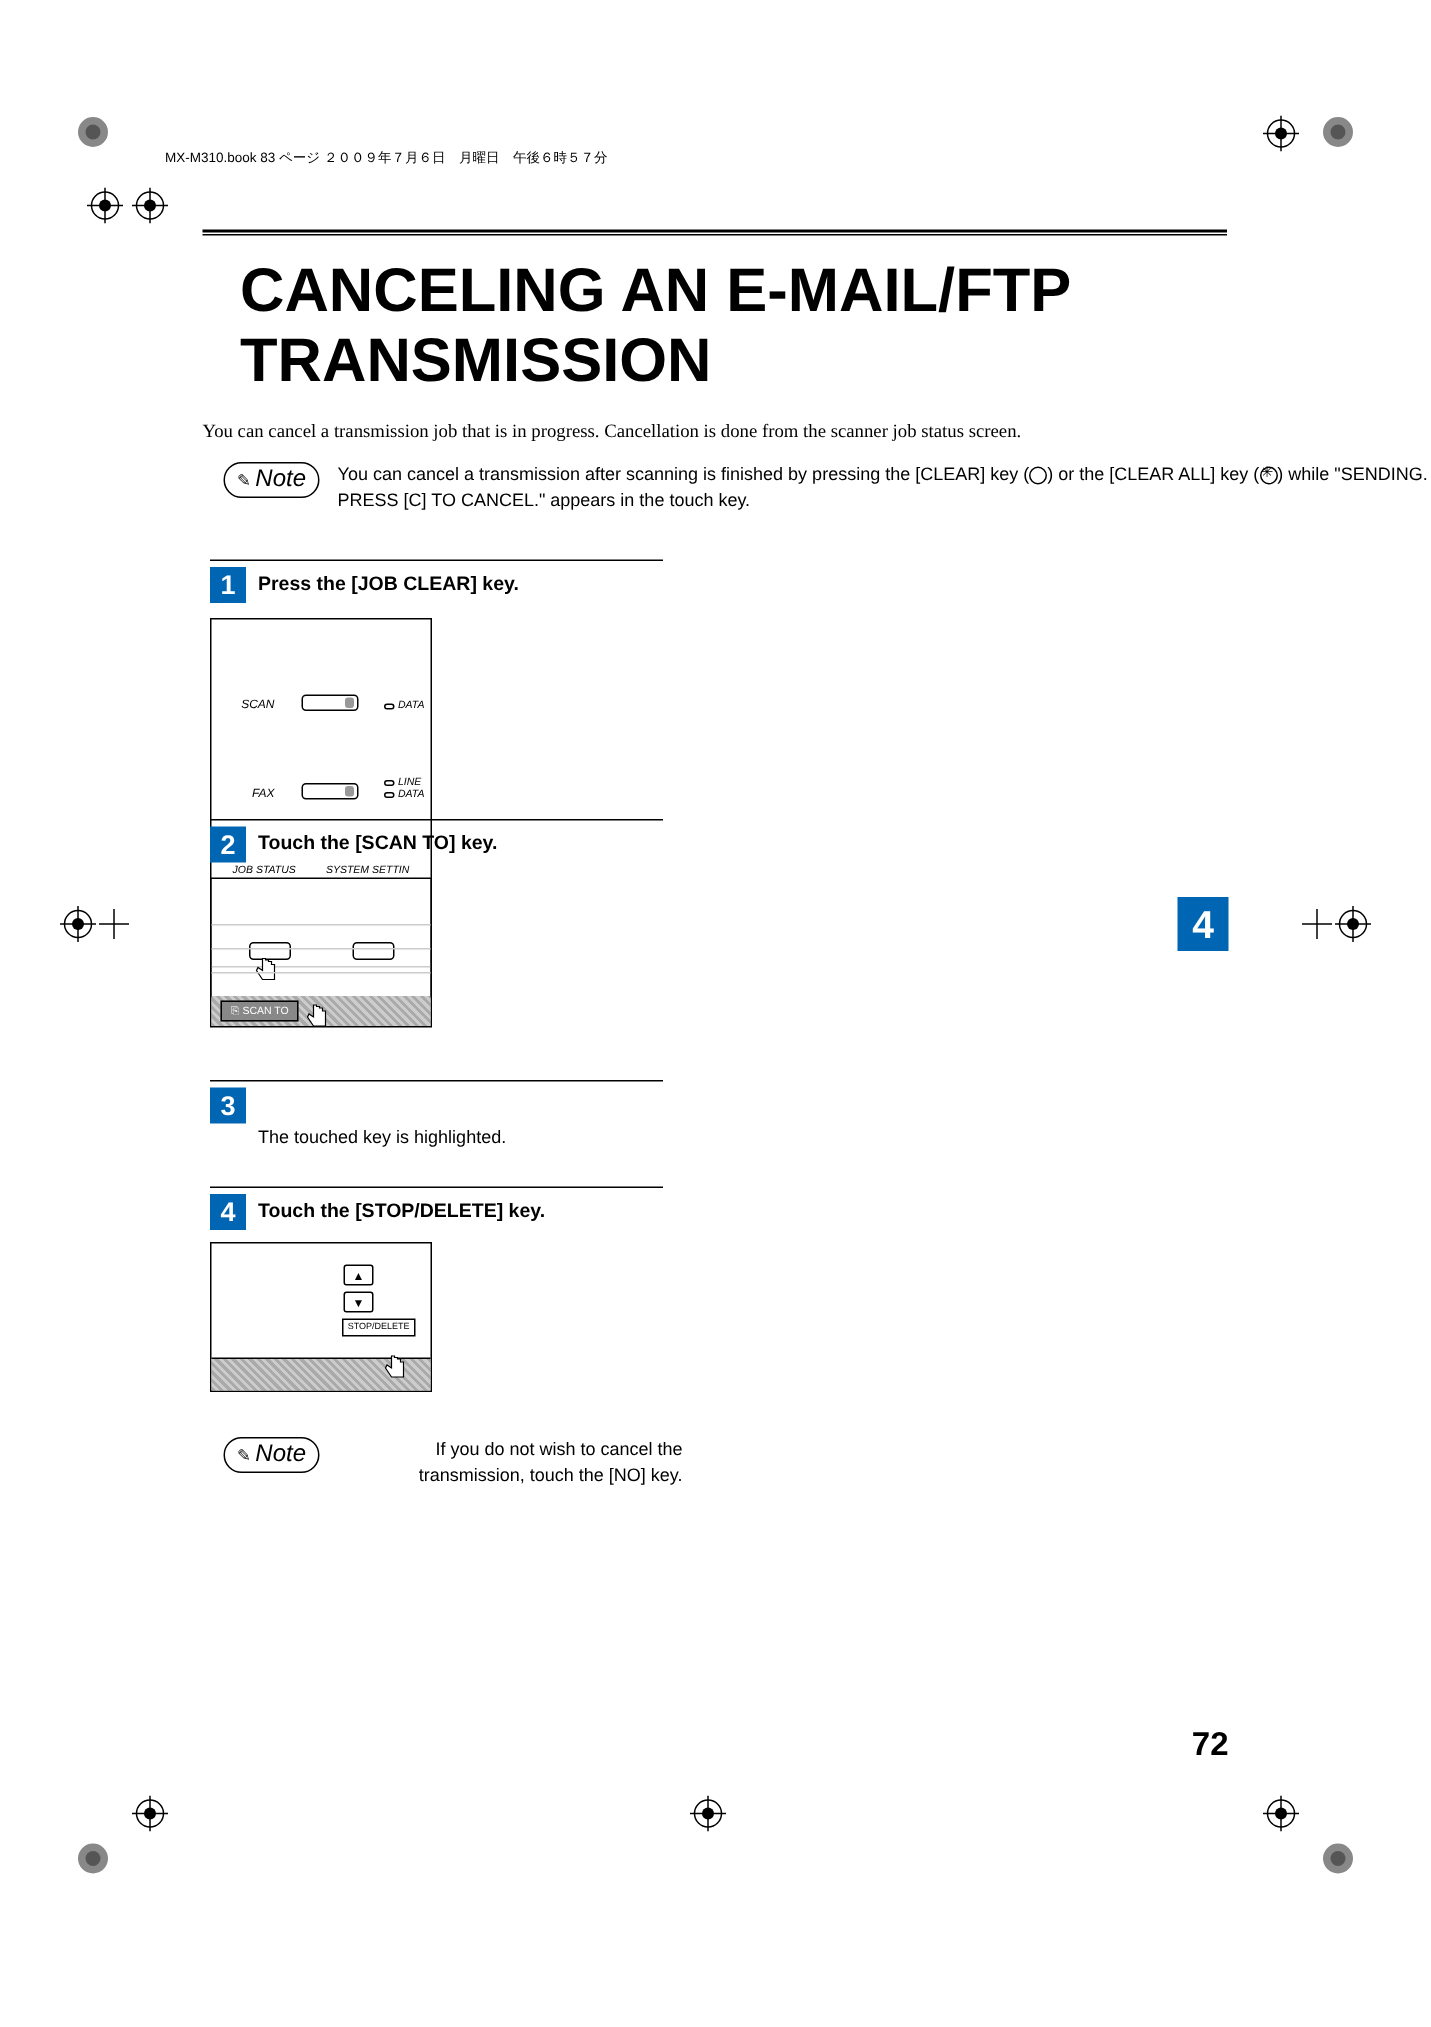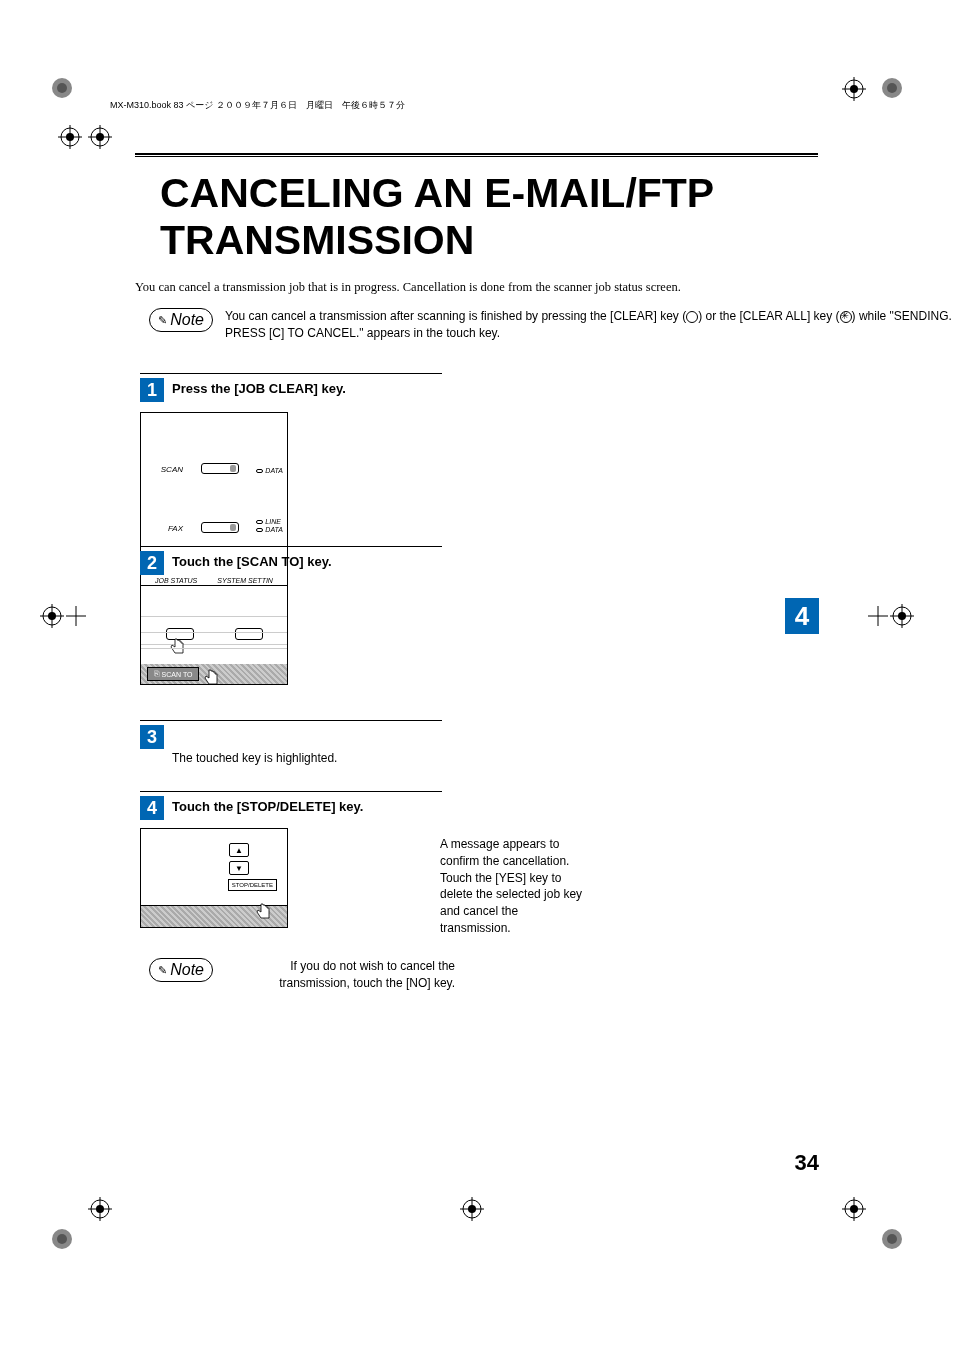--- a/index.html
+++ b/index.html
@@ -495,27 +495,26 @@
         <div class="arrow-btn">▲</div>
         <div class="arrow-btn">▼</div>
         <div class="stop-delete-btn">STOP/DELETE</div>
       </div>
       <div class="small-screen-bottom">
         <svg class="hand-svg" style="position:absolute; right:14px; top:-4px;">
             <path d="M6 2 L6 10 L3 8 L2 10 L6 16 L14 16 L14 6 L12 6 L12 4 L10 4 L10 3 L8 3 L8 2 Z" fill="#fff" stroke="#000" stroke-width="0.8"></path>
           </svg>
       </div>
     </div>
-    <div class="step4-text" style="top:8px;">A message appears to confirm the cancellation. Touch the [YES] key to delete the selected job key and cancel the transmission.</div>
   </div>
 </div>
 
 <div class="note-box" style="top:958px;">
   <span class="note-badge">
     <span class="pencil">✎</span>
     <span class="note-text">Note</span>
   </span>
   <div class="note-content" style="width:230px;text-align:right;">If you do not wish to cancel the transmission, touch the [NO] key.</div>
 </div>
 
 <div class="side-tab">4</div>
 
-<div class="page-num">34</div>
+<div class="page-num">72</div>
 
 </body></html>

